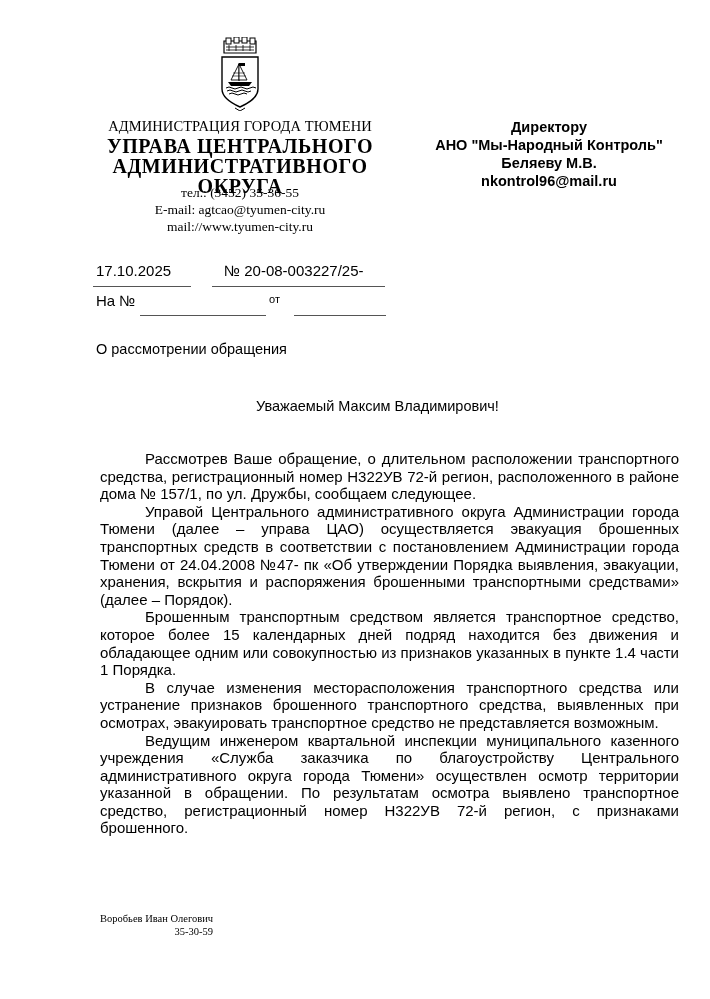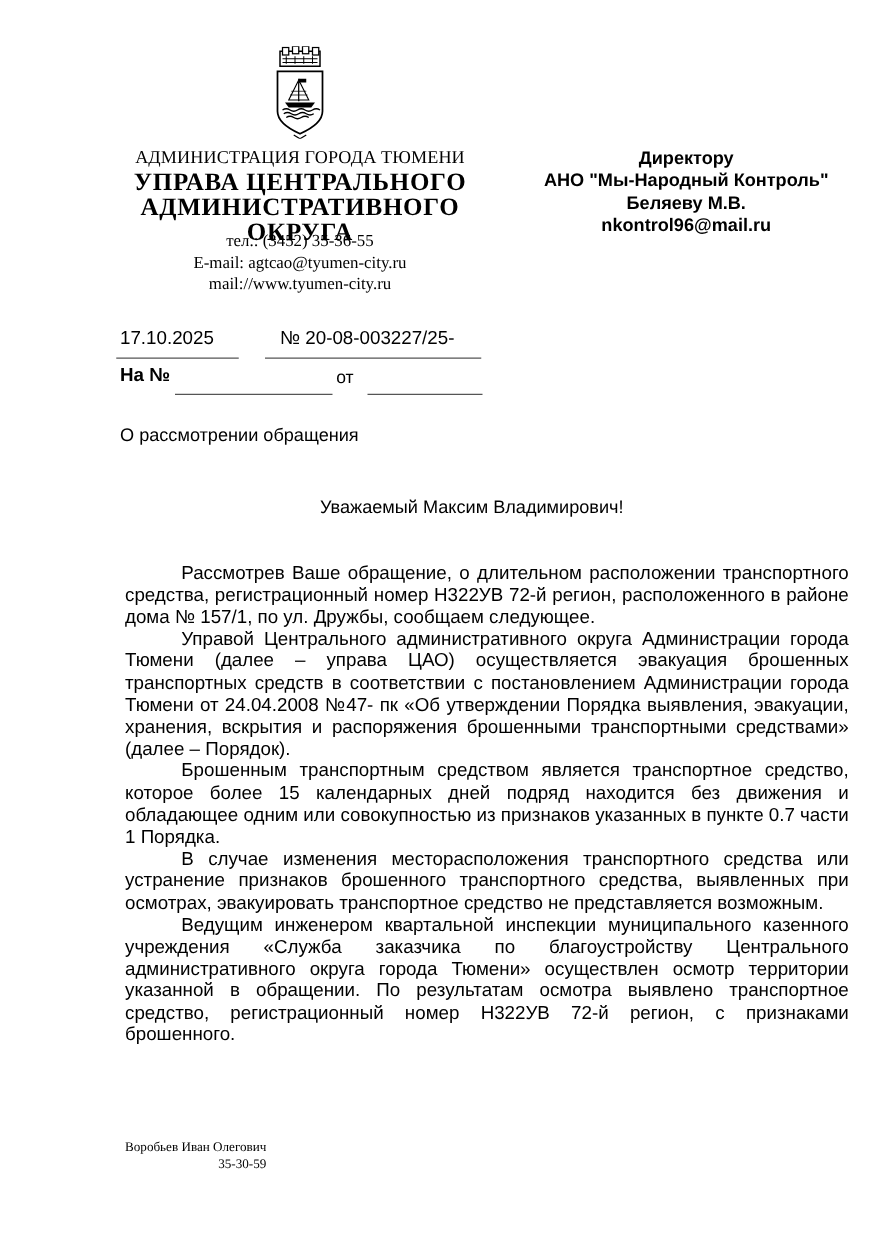--- a/index.html
+++ b/index.html
@@ -67,33 +67,33 @@
   <div>АНО "Мы-Народный Контроль"</div>
   <div>Беляеву М.В.</div>
   <div>nkontrol96@mail.ru</div>
 </div>
 
 <div class="reg sans" style="left:96px; top:262px;">17.10.2025</div>
 <div class="reg sans" style="left:204px; top:262px;margin-left:20px;">№ 20-08-003227/25-</div>
 <div class="line" style="left:93px; top:286px; width:98px;"></div>
 <div class="line" style="left:212px; top:286px; width:173px;"></div>
 
-<div class="reg sans" style="left:96px; top:292px;font-weight:bold;">На №</div>
-<div class="reg sans" style="left:269px; top:293px; font-size:14px;">от</div>
+<div class="reg sans" style="left:96px; top:292px;">На №</div>
+<div class="reg sans" style="left:269px; top:293px; font-size:11px;">от</div>
 <div class="line" style="left:140px; top:315px; width:126px;"></div>
 <div class="line" style="left:294px; top:315px; width:92px;"></div>
 
 <div id="subject" class="sans">О рассмотрении обращения</div>
 
 <div id="greeting" class="sans">Уважаемый Максим Владимирович!</div>
 
 <div id="body" class="sans">
   <p>Рассмотрев Ваше обращение, о длительном расположении транспортного средства, регистрационный номер Н322УВ 72-й регион, расположенного в районе дома № 157/1, по ул. Дружбы, сообщаем следующее.</p>
   <p>Управой Центрального административного округа Администрации города Тюмени (далее – управа ЦАО) осуществляется эвакуация брошенных транспортных средств в соответствии с постановлением Администрации города Тюмени от 24.04.2008 №47- пк «Об утверждении Порядка выявления, эвакуации, хранения, вскрытия и распоряжения брошенными транспортными средствами» (далее – Порядок).</p>
-  <p>Брошенным транспортным средством является транспортное средство, которое более 15 календарных дней подряд находится без движения и обладающее одним или совокупностью из признаков указанных в пункте 0.7 части 1 Порядка.</p>
+  <p>Брошенным транспортным средством является транспортное средство, которое более 15 календарных дней подряд находится без движения и обладающее одним или совокупностью из признаков указанных в пункте 1.4 части 1 Порядка.</p>
   <p>В случае изменения месторасположения транспортного средства или устранение признаков брошенного транспортного средства, выявленных при осмотрах, эвакуировать транспортное средство не представляется возможным.</p>
   <p>Ведущим инженером квартальной инспекции муниципального казенного учреждения «Служба заказчика по благоустройству Центрального административного округа города Тюмени» осуществлен осмотр территории указанной в обращении. По результатам осмотра выявлено транспортное средство, регистрационный номер Н322УВ 72-й регион, с признаками брошенного.</p>
 </div>
 
 <div id="executor" class="serif">
   <div>Воробьев Иван Олегович</div>
   <div>35-30-59</div>
 </div>
 
 </body></html>

